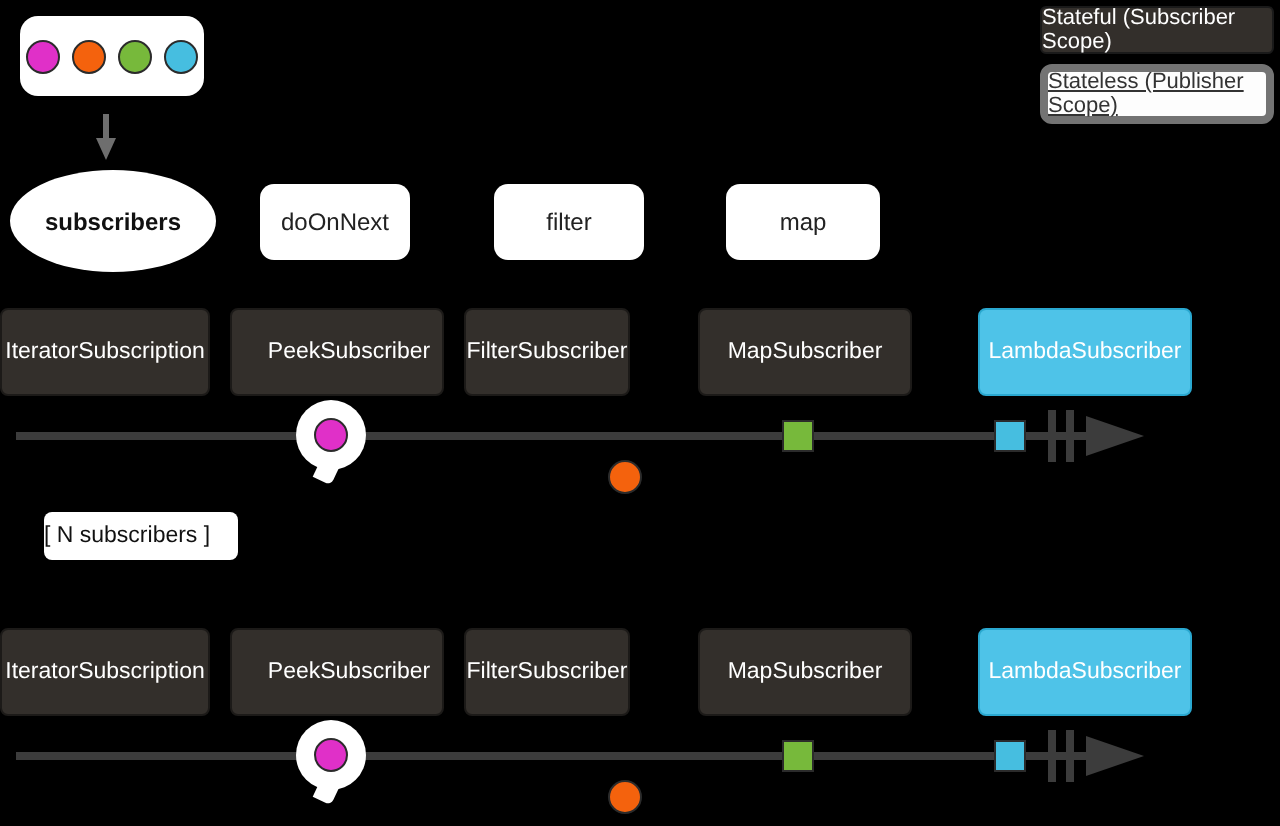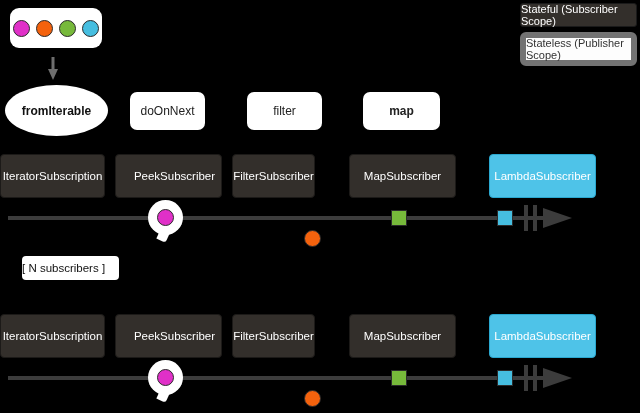--- a/index.html
+++ b/index.html
@@ -5,21 +5,21 @@
   html,body{margin:0;padding:0;background:#000;}
   body{width:640px;height:413px;position:relative;overflow:hidden;
        font-family:"Liberation Sans",sans-serif;}
   .stage{position:absolute;left:0;top:0;width:640px;height:413px;background:#000;}
 
   
   .legend{position:absolute;left:484px;top:3px;width:153px;}
   .legend-row{height:22px;border-radius:3px;display:flex;align-items:center;
               justify-content:center;font-size:11px;margin-bottom:5px;margin-left:36px;}
   .lg-stateful{background:#332f2b;color:#fff;border:1px solid #1a1a1a;}
-  .lg-stateless{background:#fdfdfd;color:#333;border:6px solid #737373;border-radius:6px;}
+  .lg-stateless{background:#fdfdfd;color:#333;border:4px solid #737373;border-radius:6px;text-decoration:underline;}
   .lg-subscriber{background:#4ec3e8;color:#fff;border:1px solid #2aa8d0;}
 
   
   .src-bubble{position:absolute;left:10px;top:8px;width:92px;height:40px;
               background:#fff;border-radius:9px;display:flex;align-items:center;
               justify-content:center;gap:6px;}
   .dot{width:17px;height:17px;border-radius:50%;border:1.5px solid #2b2b2b;box-sizing:border-box;}
   .d-magenta{background:#e030c8;}
   .d-orange{background:#f4620d;}
   .d-green{background:#77b93b;}
@@ -27,21 +27,21 @@
   .src-arrow{position:absolute;left:47px;top:57px;width:12px;height:24px;}
 
   
   .op-ellipse{position:absolute;left:5px;top:85px;width:103px;height:51px;
               background:#fff;border-radius:50%;display:flex;align-items:center;
               justify-content:center;font-size:12px;font-weight:bold;color:#111;}
   .op-box{position:absolute;top:92px;height:38px;background:#fff;border-radius:7px;
           display:flex;align-items:center;justify-content:center;font-size:12px;color:#222;}
   .op-doonnext{left:130px;width:75px;}
   .op-filter{left:247px;width:75px;}
-  .op-map{left:363px;width:77px;font-weight:bold;}
+  .op-map{left:363px;width:77px;font-weight:normal;}
 
   
   .sub-row{position:absolute;left:0;width:640px;height:44px;}
   .sub-box{position:absolute;top:0;height:44px;border-radius:4px;display:flex;
            align-items:center;justify-content:center;font-size:11.5px;color:#fff;
            box-sizing:border-box;}
   .dark{background:#332f2b;border:1px solid #1c1a18;}
   .cyan{background:#4ec3e8;border:1px solid #2aa8d0;}
   .sb0{left:0px;width:105px;justify-content:center;}
   .sb1{left:115px;width:107px;padding-left:12px;}
@@ -94,21 +94,21 @@
     <span class="dot d-orange"></span>
     <span class="dot d-green"></span>
     <span class="dot d-blue"></span>
   </div>
   <svg class="src-arrow" viewBox="0 0 12 24">
     <line x1="6" y1="0" x2="6" y2="14" stroke="#6e6e6e" stroke-width="3"></line>
     <polygon points="1,12 11,12 6,23" fill="#6e6e6e"></polygon>
   </svg>
 
   <div class="op-ellipse">
-    <span>fromIterable</span>
+    <span>subscribers</span>
   </div>
   <div class="op-box op-doonnext">
     <span>doOnNext</span>
   </div>
   <div class="op-box op-filter">
     <span>filter</span>
   </div>
   <div class="op-box op-map">
     <span>map</span>
   </div>

